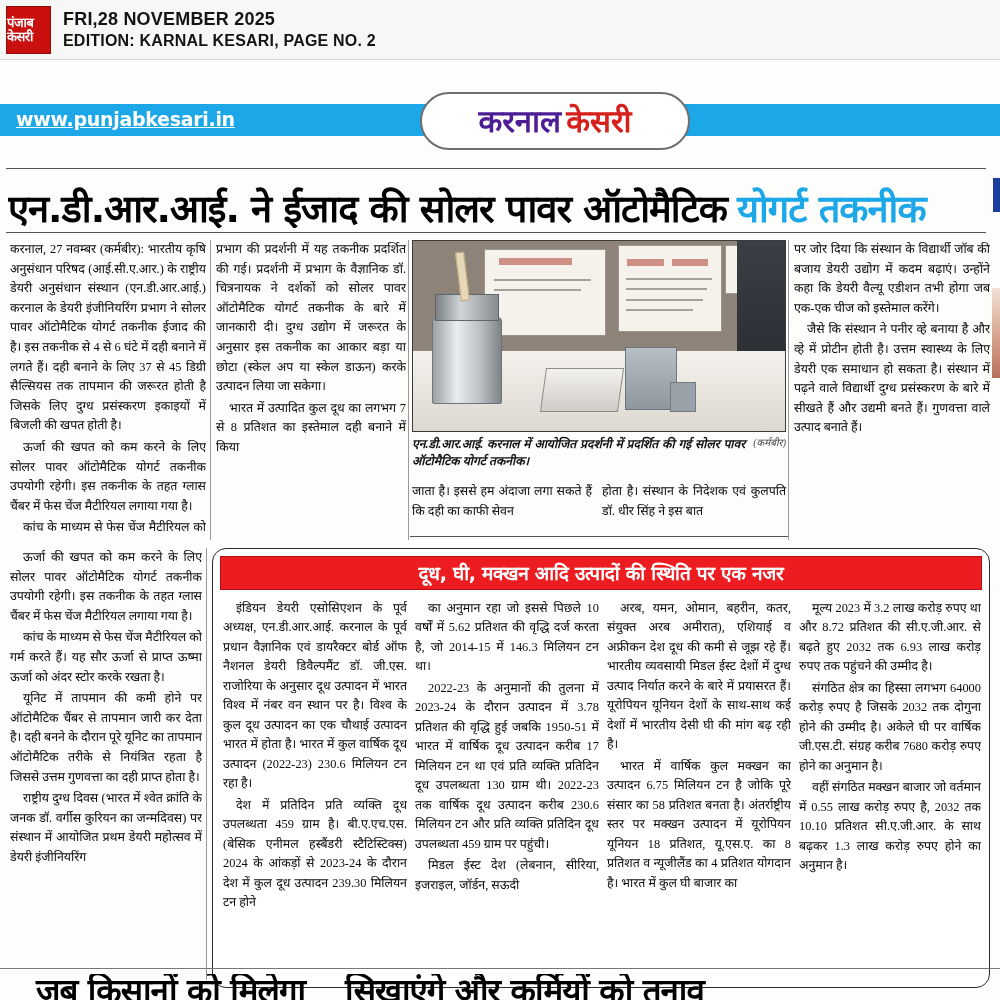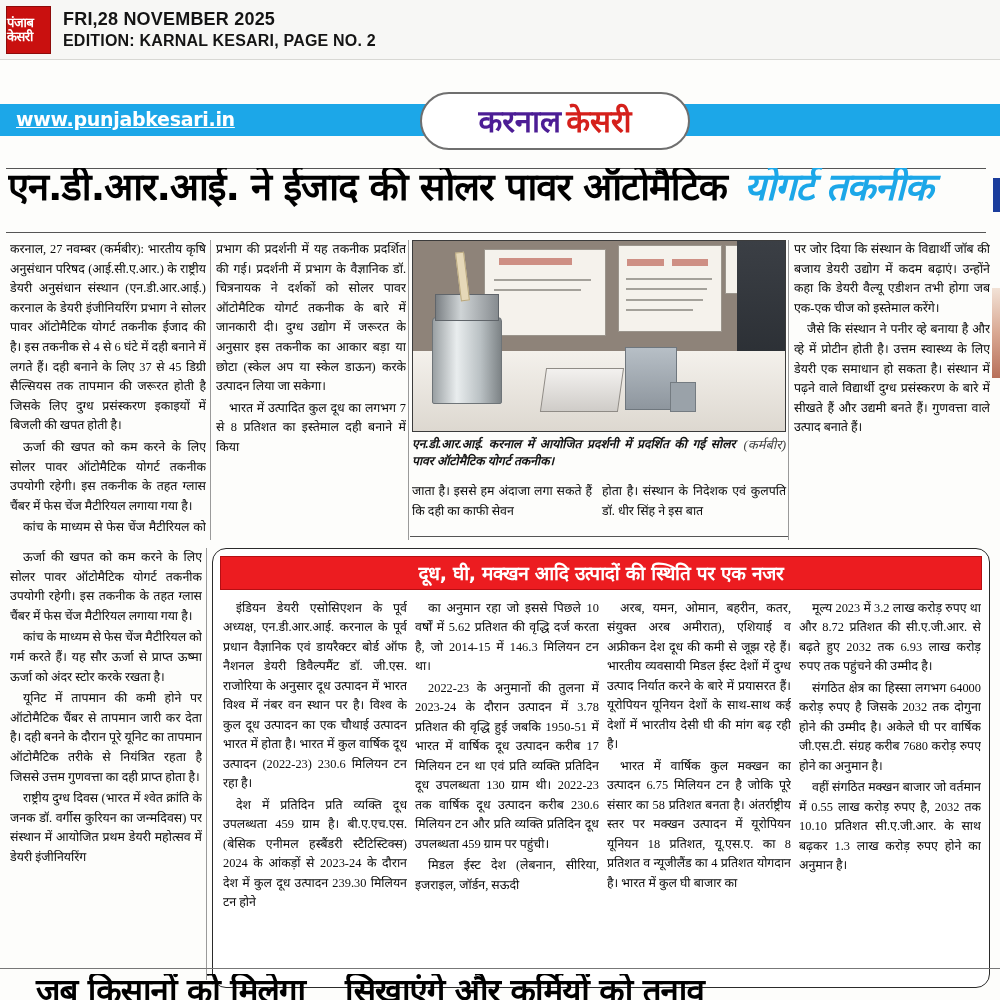--- a/index.html
+++ b/index.html
@@ -81,36 +81,35 @@
   .nameplate .np-red {
     color: #d5201b;
     font-family: "DejaVu Sans", sans-serif;
     font-weight: bold;
     font-size: 31px;
     line-height: 1;
   }
 
   
   .headline {
-    position: absolute; left: 8px; top: 168px;
+    position: absolute; left: 8px; top: 176px;
     width: 984px; height: 52px;
-    display: flex; align-items: flex-start;
+    display: flex; align-items: flex-end;
     white-space: nowrap;
     overflow: hidden;
-    gap: 7px;
   }
   .headline .hl-black, .headline .hl-blue {
     font-family: "DejaVu Sans", sans-serif;
     font-weight: bold;
     font-size: 38px;
     line-height: 1;
     letter-spacing: -1px;
   }
   .headline .hl-black { color: #000000; }
-  .headline .hl-blue  { color: #1ca7e8; margin-left: 10px; font-style: italic; }
+  .headline .hl-blue  { color: #1ca7e8; margin-left: 10px; }
 
   .hrule {
     position: absolute; left: 6px;
     width: 980px; height: 0;
     border-top: 1px solid #555;
   }
 
   
   .upper {
     position: absolute; left: 4px; top: 240px;
@@ -151,21 +150,21 @@
     width: 374px;
     font-size: 12.2px;
     line-height: 1.42;
     font-style: italic;
     font-weight: bold;
     color: #111;
     text-align: justify;
   }
   .photo-credit {
     float: right;
-    font-size: 13px;
+    font-size: 10px;
     font-style: italic;
     font-weight: normal;
     color: #444;
     margin-left: 8px;
   }
 
   
   #jcol1 { position: absolute; left: 412px; top: 482px; width: 180px; height: 48px;
            font-size: 12.4px; line-height: 1.58; text-align: justify; color:#0b0b0b; }
   #jcol2 { position: absolute; left: 602px; top: 482px; width: 184px; height: 48px;

